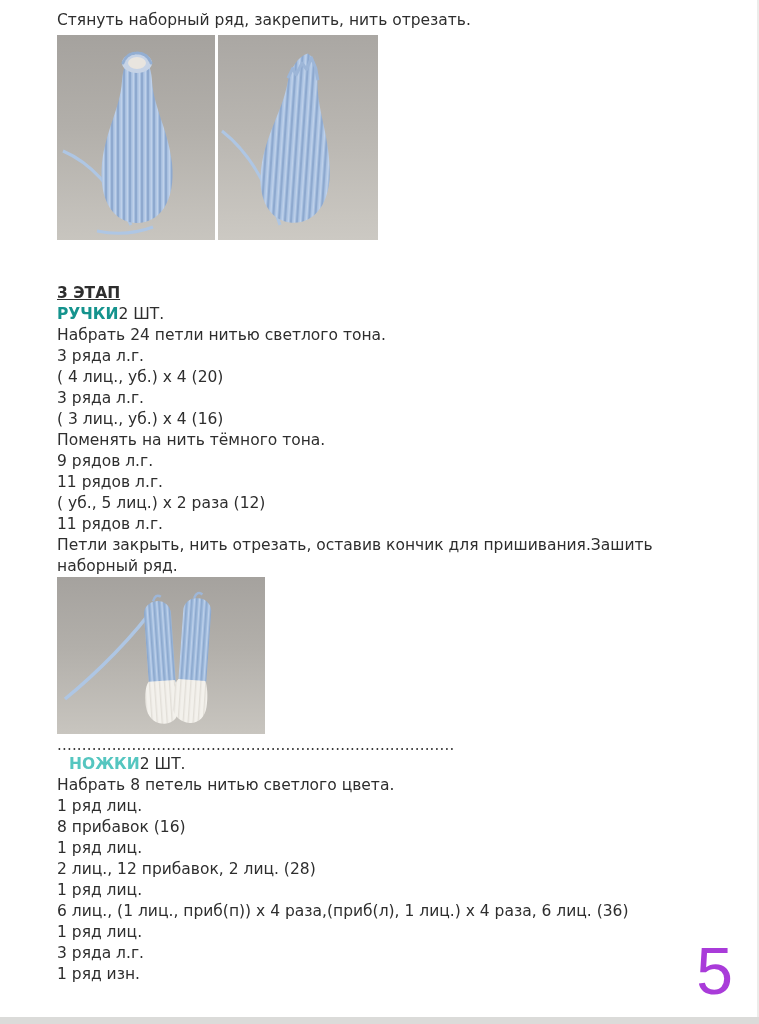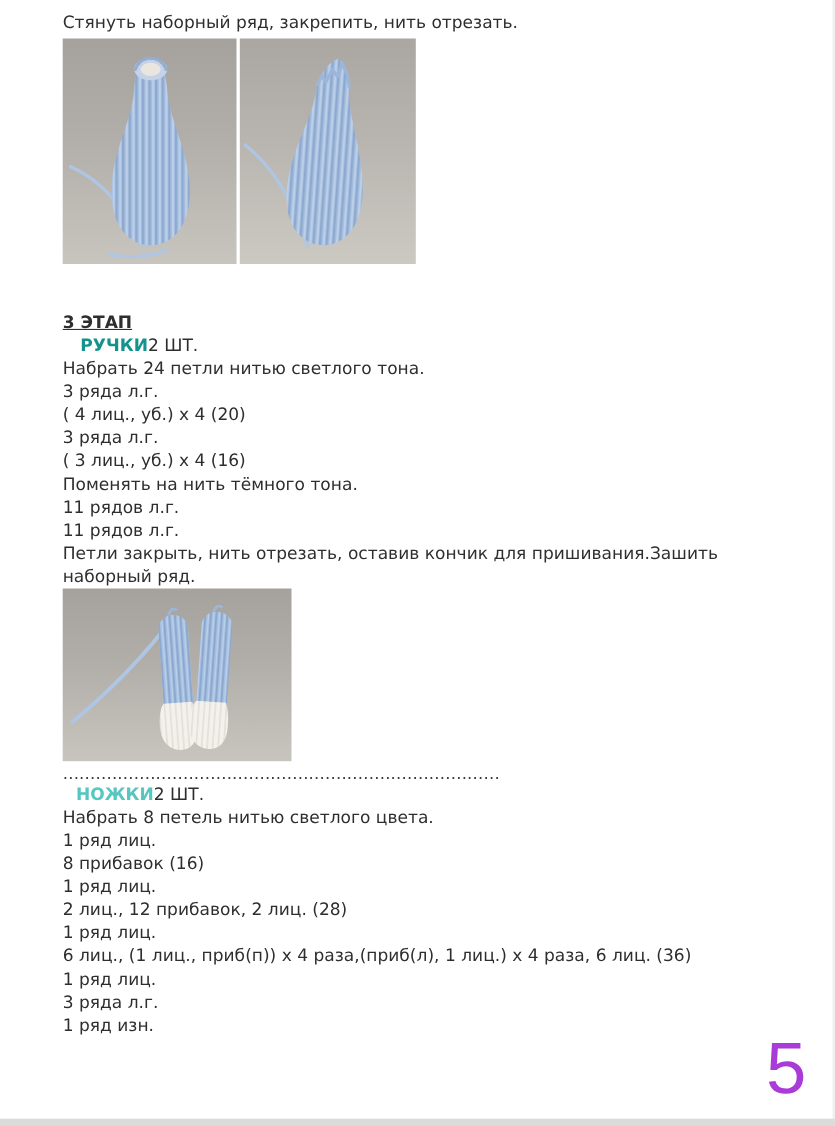--- a/index.html
+++ b/index.html
@@ -78,30 +78,32 @@
           <path d="M66,44 L70,34 L74,40 L79,28 L84,34 L88,22 L93,32 L96,44" stroke="#9db6d8" stroke-width="3" fill="none" stroke-linejoin="round"></path>
         </g>
       </svg>
     </div>
   </div>
 
   <div class="stage">
     <div class="line section-title">3 ЭТАП</div>
 
     <div class="line label-row">
-      <span class="lbl" style="color: rgb(20, 147, 141); margin-left: 16px;">РУЧКИ</span><span>2 ШТ.</span>
+      <span class="lbl" style="color: rgb(20, 147, 141);">РУЧКИ</span><span>2 ШТ.</span>
     </div>
     <div class="lines">
         <div class="line">Набрать 24 петли нитью светлого тона.</div>
         <div class="line">3 ряда л.г.</div>
         <div class="line">( 4 лиц., уб.) х 4 (20)</div>
         <div class="line">3 ряда л.г.</div>
         <div class="line">( 3 лиц., уб.) х 4 (16)</div>
         <div class="line">Поменять на нить тёмного тона.</div>
+        <div class="line">9 рядов л.г.</div>
         <div class="line">11 рядов л.г.</div>
+        <div class="line">( уб., 5 лиц.) х 2 раза (12)</div>
         <div class="line">11 рядов л.г.</div>
         <div class="line wrap">Петли закрыть, нить отрезать, оставив кончик для пришивания.Зашить наборный ряд.</div>
       </div>
 
     <div class="photo photo-arms-wrap" style="width:208px;height:157px;">
       <svg width="208" height="157" viewBox="0 0 208 157">
         <defs>
           <pattern id="rib3" width="5" height="7" patternUnits="userSpaceOnUse">
             <rect width="5" height="7" fill="#a3bedf"></rect>
             <rect x="0" width="1.6" height="7" fill="#8ca8ce"></rect>

